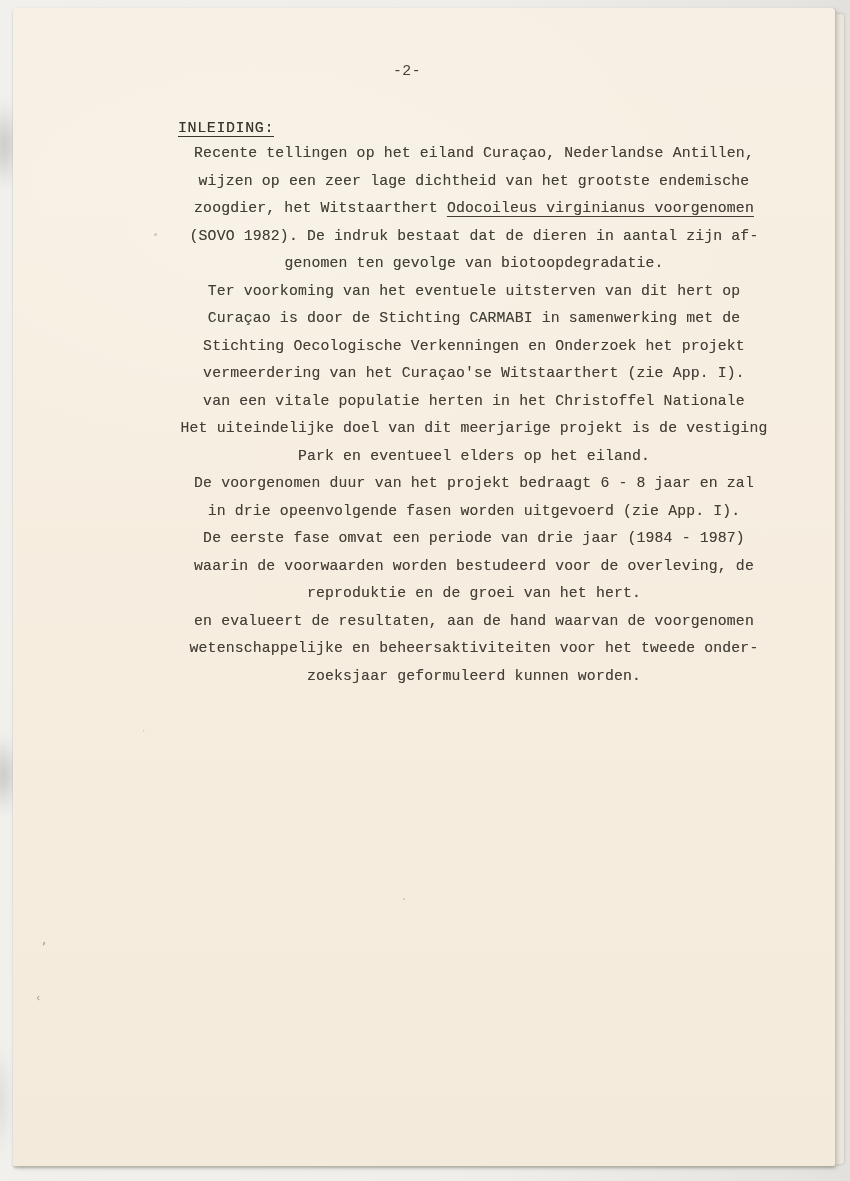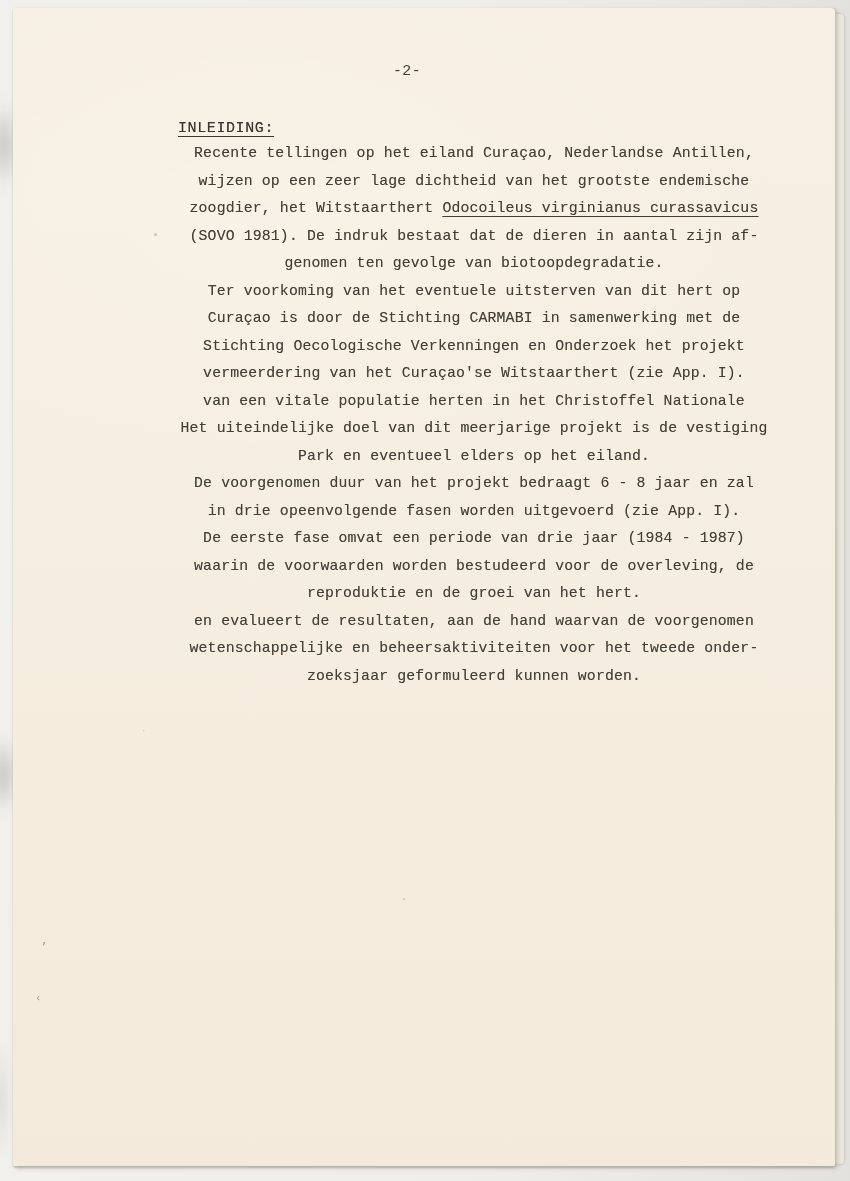--- a/index.html
+++ b/index.html
@@ -127,22 +127,22 @@
   <div class="bg-smudge s3"></div>
   <div class="under-sheet"></div>
 
   <div class="paper">
     <div class="page-number">-2-</div>
     <div class="heading">INLEIDING:</div>
 
     <div class="body-text">
       <div class="line">Recente tellingen op het eiland Curaçao, Nederlandse Antillen,</div>
       <div class="line">wijzen op een zeer lage dichtheid van het grootste endemische</div>
-      <div class="line"><span>zoogdier, het Witstaarthert </span><span class="species">Odocoileus virginianus curassavicus</span></div>
-      <div class="line">(SOVO 1981). De indruk bestaat dat de dieren in aantal zijn af-</div>
+      <div class="line"><span>zoogdier, het Witstaarthert </span><span class="species">Odocoileus virginianus voorgenomen</span></div>
+      <div class="line">(SOVO 1982). De indruk bestaat dat de dieren in aantal zijn af-</div>
       <div class="line">genomen ten gevolge van biotoopdegradatie.</div>
       <div class="line">Ter voorkoming van het eventuele uitsterven van dit hert op</div>
       <div class="line">Curaçao is door de Stichting CARMABI in samenwerking met de</div>
       <div class="line">Stichting Oecologische Verkenningen en Onderzoek het projekt</div>
       <div class="line">vermeerdering van het Curaçao'se Witstaarthert (zie App. I).</div>
       <div class="line">van een vitale populatie herten in het Christoffel Nationale</div>
       <div class="line">Het uiteindelijke doel van dit meerjarige projekt is de vestiging</div>
       <div class="line">Park en eventueel elders op het eiland.</div>
       <div class="line">De voorgenomen duur van het projekt bedraagt 6 - 8 jaar en zal</div>
       <div class="line">in drie opeenvolgende fasen worden uitgevoerd (zie App. I).</div>

